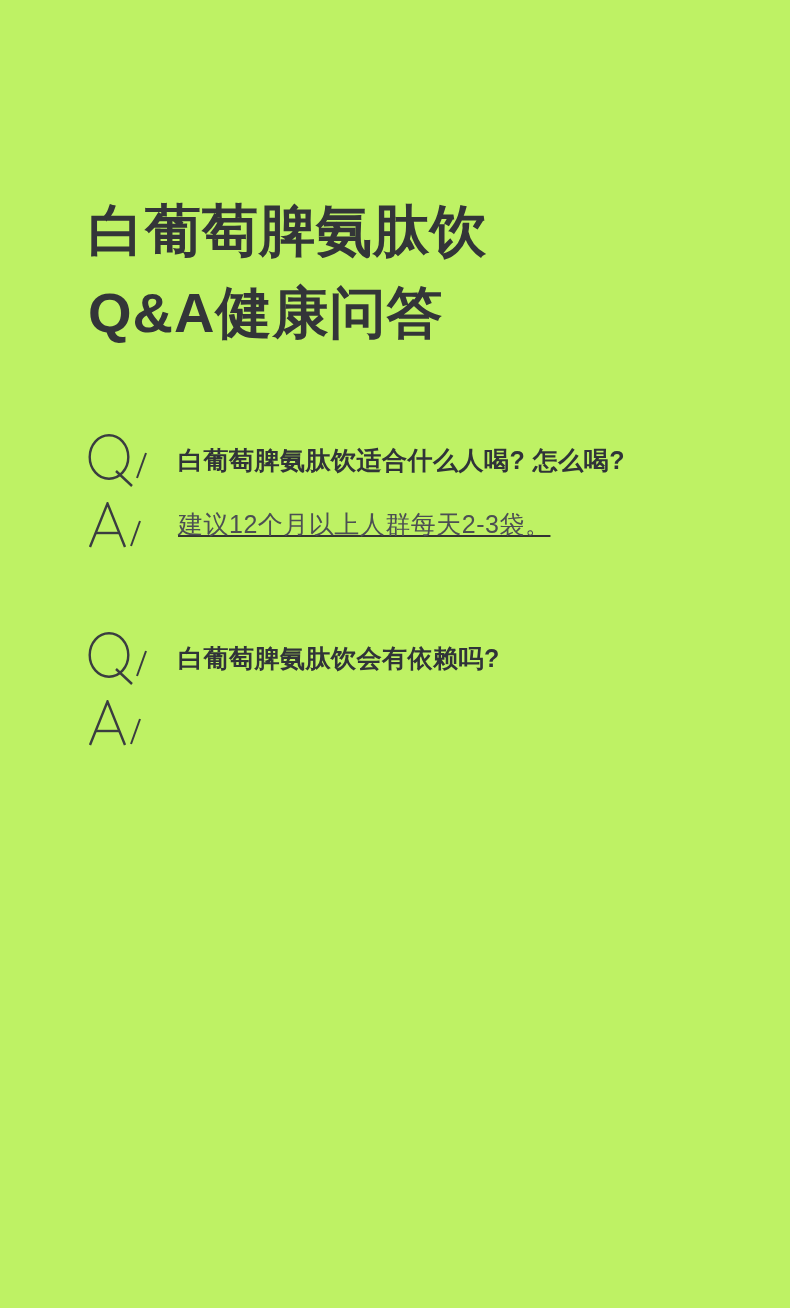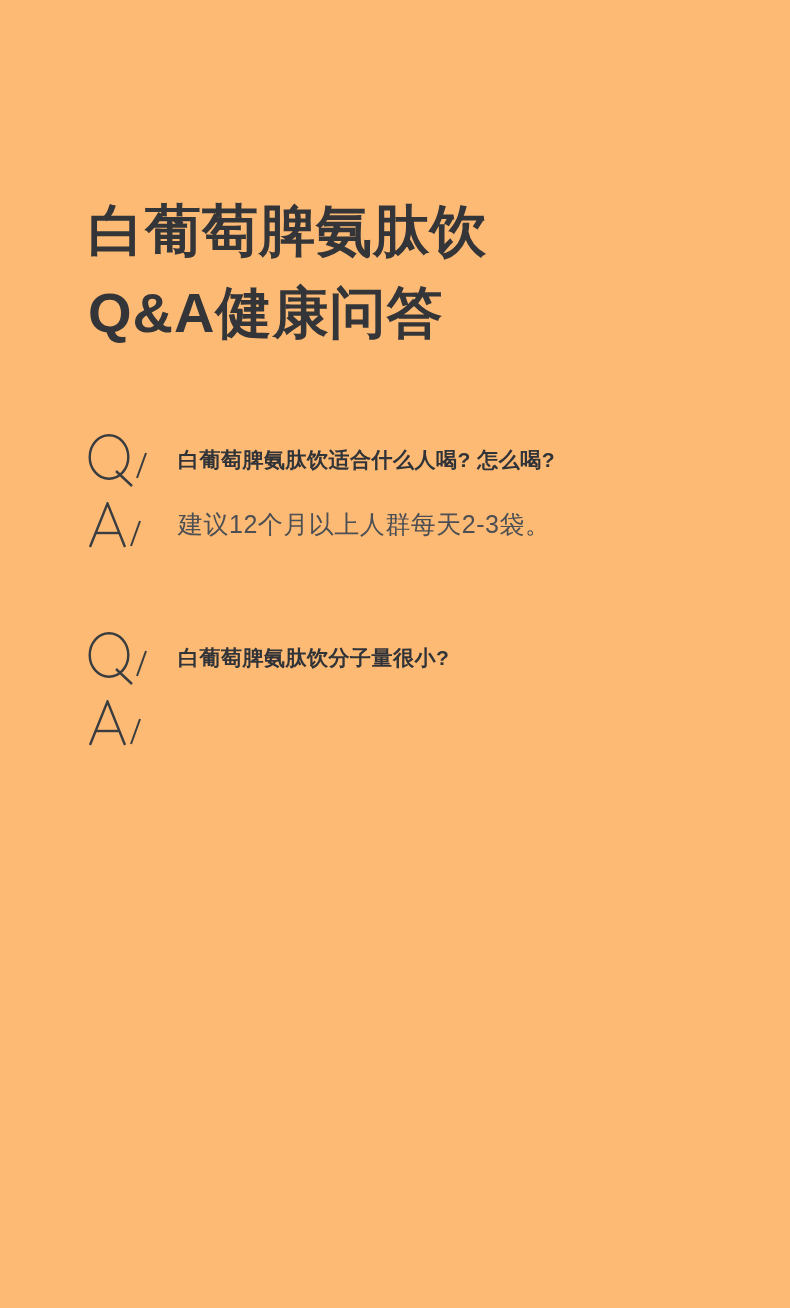--- a/index.html
+++ b/index.html
@@ -3,21 +3,21 @@
 <meta charset="utf-8">
 <style>
   html, body {
     margin: 0;
     padding: 0;
   }
   .page {
     position: relative;
     width: 790px;
     height: 1308px;
-    background: #fdba74;
+    background: #bef264;
     box-sizing: border-box;
     padding: 0 96px 0 88px;
     overflow: hidden;
     font-family: "Liberation Sans", "DejaVu Sans", sans-serif;
     color: #333333;
   }
   .title {
     margin-top: 190px;
     font-size: 56px;
     line-height: 82px;
@@ -31,31 +31,32 @@
   .qa-item {
     margin-top: 82px;
   }
   .qa-row {
     display: flex;
     align-items: center;
   }
   .qa-row.answer-row {
     align-items: flex-start;
     margin-top: 14px;
+    text-decoration: underline;
   }
   .mark-col {
     flex: 0 0 90px;
     display: flex;
     align-items: flex-start;
   }
   .mark-col svg {
     display: block;
   }
   .question-text {
-    font-size: 21px;
+    font-size: 25px;
     font-weight: 700;
     color: #303338;
     letter-spacing: 0.5px;
     line-height: 34px;
     max-width: 528px;
   }
   .answer-text {
     font-size: 25px;
     font-weight: 400;
     color: #4c4f53;
@@ -103,21 +104,21 @@
 
   <div class="qa-item">
     <div class="qa-row question-row">
       <div class="mark-col">
         <svg width="62" height="56" viewBox="0 0 62 56" fill="none">
           <ellipse cx="21" cy="25" rx="19.3" ry="21.8" stroke="#3a3d40" stroke-width="2.4"></ellipse>
           <line x1="28" y1="39" x2="44" y2="54" stroke="#3a3d40" stroke-width="2.4"></line>
           <line x1="58" y1="21" x2="49" y2="46" stroke="#3a3d40" stroke-width="2"></line>
         </svg>
       </div>
-      <div class="question-text">白葡萄脾氨肽饮分子量很小?</div>
+      <div class="question-text">白葡萄脾氨肽饮会有依赖吗?</div>
     </div>
     <div class="qa-row answer-row">
       <div class="mark-col">
         <svg width="62" height="46" viewBox="0 0 62 46" fill="none">
           <polyline points="2,45 19.5,1.5 37,45" stroke="#3a3d40" stroke-width="2.4" fill="none"></polyline>
           <line x1="8" y1="31" x2="31" y2="31" stroke="#3a3d40" stroke-width="2.4"></line>
           <line x1="52" y1="19" x2="43" y2="44" stroke="#3a3d40" stroke-width="2"></line>
         </svg>
       </div>
     </div>

